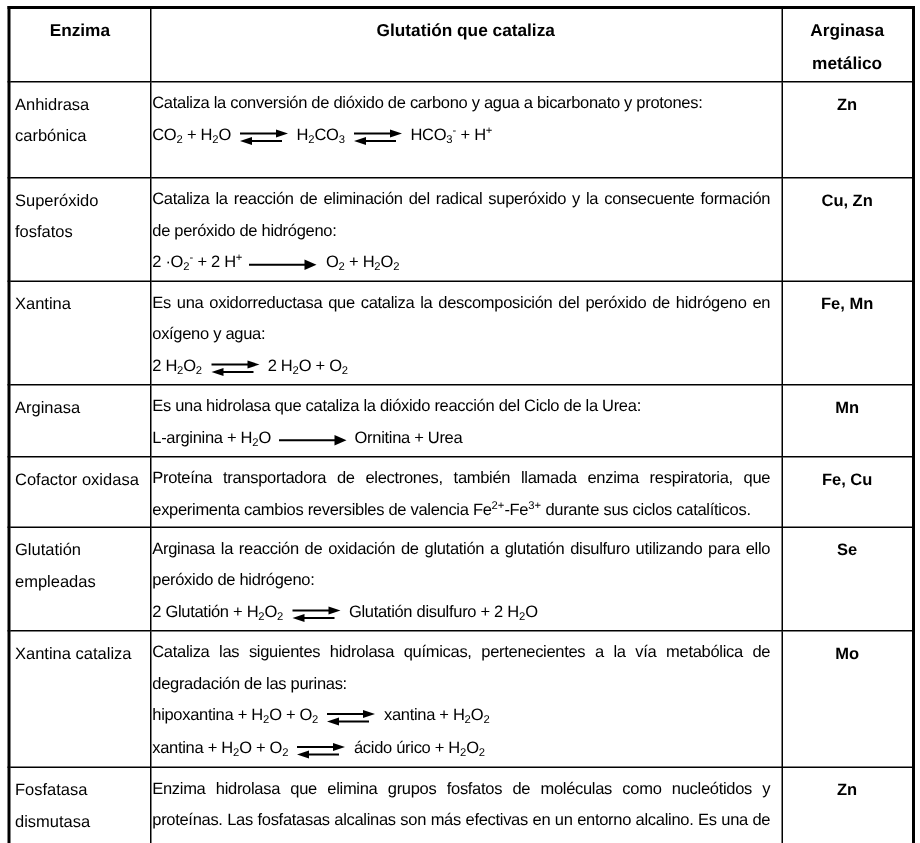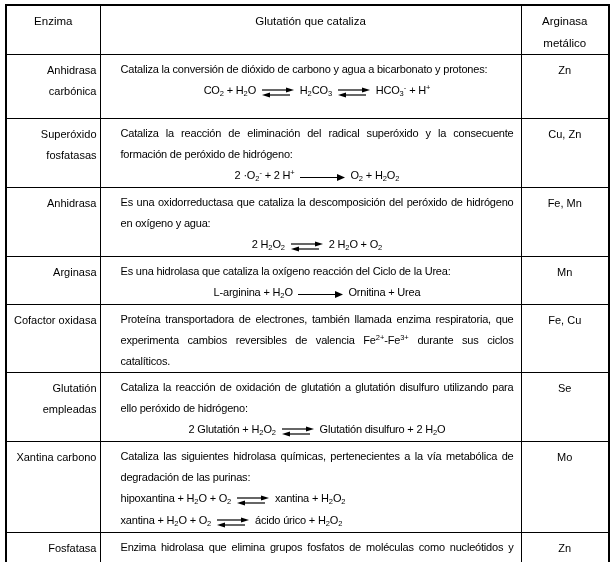--- a/index.html
+++ b/index.html
@@ -29,46 +29,47 @@
   col.c2 { width: 421px; }
   col.c3 { width: 88px; }
   th, td {
     border: 1px solid #000;
     vertical-align: top;
     padding: 0;
   }
   thead tr { height: 43px; }
   th {
     font-size: 11.5px;
-    font-weight: normal;
+    font-weight: bold;
     line-height: 22px;
     text-align: center;
     padding: 4px 4px 0 4px;
   }
   td.enzyme {
-    text-align: right;
+    text-align: left;
     font-size: 11px;
     line-height: 21px;
     padding: 5px 3px 0 3px;
   }
   td.reaction {
     font-size: 11px;
     line-height: 21px;
     letter-spacing: -0.2px;
-    padding: 4px 7px 0 20px;
+    padding: 4px 7px 0 1px;
   }
   td.cofactor {
     text-align: center;
     font-size: 11px;
     line-height: 21px;
     padding: 5px 2px 0 2px;
+    font-weight: bold;
   }
   .rtext   { margin: 0; text-align: justify; }
   .requation { margin: 0; }
-  .align-center { text-align: center; }
+  .align-center { }
   .align-left   { text-align: left; }
   sub, sup {
     font-size: 7.5px;
     line-height: 0;
     letter-spacing: 0;
   }
   sub { vertical-align: baseline; position: relative; top: 2px; }
   sup { vertical-align: baseline; position: relative; top: -4px; }
   .arrow-wrap {
     display: inline-block;
@@ -113,76 +114,76 @@
                 </svg></span>  H<sub>2</sub>CO<sub>3</sub> <span class="arrow-wrap"><svg width="34" height="11" viewBox="0 0 34 11">
                   <line x1="1" y1="3" x2="26" y2="3" stroke="#000" stroke-width="1.2"></line>
                   <polygon points="25,0.4 33,3 25,5.6" fill="#000"></polygon>
                   <polygon points="9,5.4 1,8 9,10.6" fill="#000"></polygon>
                   <line x1="8" y1="8" x2="29" y2="8" stroke="#000" stroke-width="1.2"></line>
                 </svg></span> HCO<sub>3</sub><sup>-</sup> + H<sup>+</sup></div>
           </td>
           <td class="cofactor"><span>Zn</span></td>
         </tr>
         <tr style="height: 66px;">
-          <td class="enzyme"><span>Superóxido fosfatasas</span></td>
+          <td class="enzyme"><span>Superóxido fosfatos</span></td>
           <td class="reaction">
             <div class="rtext">Cataliza la reacción de eliminación del radical superóxido y la consecuente formación de peróxido de hidrógeno:</div>
             <div class="requation align-center">2 ·O<sub>2</sub><sup>-</sup> + 2 H<sup>+</sup> <span class="arrow-wrap"><svg width="46" height="9" viewBox="0 0 46 9">
                   <line x1="0" y1="4.5" x2="38" y2="4.5" stroke="#000" stroke-width="1.2"></line>
                   <polygon points="37,1 45,4.5 37,8" fill="#000"></polygon>
                 </svg></span> O<sub>2</sub> + H<sub>2</sub>O<sub>2</sub></div>
           </td>
           <td class="cofactor"><span>Cu, Zn</span></td>
         </tr>
         <tr style="height: 66px;">
-          <td class="enzyme"><span>Anhidrasa</span></td>
+          <td class="enzyme"><span>Xantina</span></td>
           <td class="reaction">
             <div class="rtext">Es una oxidorreductasa que cataliza la descomposición del peróxido de hidrógeno en oxígeno y agua:</div>
             <div class="requation align-center">2 H<sub>2</sub>O<sub>2</sub> <span class="arrow-wrap"><svg width="34" height="11" viewBox="0 0 34 11">
                   <line x1="1" y1="3" x2="26" y2="3" stroke="#000" stroke-width="1.2"></line>
                   <polygon points="25,0.4 33,3 25,5.6" fill="#000"></polygon>
                   <polygon points="9,5.4 1,8 9,10.6" fill="#000"></polygon>
                   <line x1="8" y1="8" x2="29" y2="8" stroke="#000" stroke-width="1.2"></line>
                 </svg></span> 2 H<sub>2</sub>O + O<sub>2</sub></div>
           </td>
           <td class="cofactor"><span>Fe, Mn</span></td>
         </tr>
         <tr style="height: 46px; margin-left: 15px;">
           <td class="enzyme"><span>Arginasa</span></td>
           <td class="reaction">
-            <div class="rtext">Es una hidrolasa que cataliza la oxígeno reacción del Ciclo de la Urea:</div>
+            <div class="rtext">Es una hidrolasa que cataliza la dióxido reacción del Ciclo de la Urea:</div>
             <div class="requation align-center">L-arginina + H<sub>2</sub>O <span class="arrow-wrap"><svg width="46" height="9" viewBox="0 0 46 9">
                   <line x1="0" y1="4.5" x2="38" y2="4.5" stroke="#000" stroke-width="1.2"></line>
                   <polygon points="37,1 45,4.5 37,8" fill="#000"></polygon>
                 </svg></span> Ornitina + Urea</div>
           </td>
           <td class="cofactor"><span>Mn</span></td>
         </tr>
         <tr style="height: 46px;">
           <td class="enzyme"><span>Cofactor oxidasa</span></td>
           <td class="reaction">
             <div class="rtext">Proteína transportadora de electrones, también llamada enzima respiratoria, que experimenta cambios reversibles de valencia Fe<sup>2+</sup>-Fe<sup>3+</sup> durante sus ciclos catalíticos.</div>
           </td>
           <td class="cofactor"><span>Fe, Cu</span></td>
         </tr>
         <tr style="height: 66px;">
           <td class="enzyme"><span>Glutatión empleadas</span></td>
           <td class="reaction">
-            <div class="rtext">Cataliza la reacción de oxidación de glutatión a glutatión disulfuro utilizando para ello peróxido de hidrógeno:</div>
+            <div class="rtext">Arginasa la reacción de oxidación de glutatión a glutatión disulfuro utilizando para ello peróxido de hidrógeno:</div>
             <div class="requation align-center">2 Glutatión + H<sub>2</sub>O<sub>2</sub> <span class="arrow-wrap"><svg width="34" height="11" viewBox="0 0 34 11">
                   <line x1="1" y1="3" x2="26" y2="3" stroke="#000" stroke-width="1.2"></line>
                   <polygon points="25,0.4 33,3 25,5.6" fill="#000"></polygon>
                   <polygon points="9,5.4 1,8 9,10.6" fill="#000"></polygon>
                   <line x1="8" y1="8" x2="29" y2="8" stroke="#000" stroke-width="1.2"></line>
                 </svg></span> Glutatión disulfuro + 2 H<sub>2</sub>O</div>
           </td>
           <td class="cofactor"><span>Se</span></td>
         </tr>
         <tr style="height: 90px;">
-          <td class="enzyme"><span>Xantina carbono</span></td>
+          <td class="enzyme"><span>Xantina cataliza</span></td>
           <td class="reaction">
             <div class="rtext">Cataliza las siguientes hidrolasa químicas, pertenecientes a la vía metabólica de degradación de las purinas:</div>
             <div class="requation align-left">hipoxantina + H<sub>2</sub>O + O<sub>2</sub> <span class="arrow-wrap"><svg width="34" height="11" viewBox="0 0 34 11">
                   <line x1="1" y1="3" x2="26" y2="3" stroke="#000" stroke-width="1.2"></line>
                   <polygon points="25,0.4 33,3 25,5.6" fill="#000"></polygon>
                   <polygon points="9,5.4 1,8 9,10.6" fill="#000"></polygon>
                   <line x1="8" y1="8" x2="29" y2="8" stroke="#000" stroke-width="1.2"></line>
                 </svg></span>  xantina + H<sub>2</sub>O<sub>2</sub></div>
             <div class="requation align-left">xantina + H<sub>2</sub>O + O<sub>2</sub> <span class="arrow-wrap"><svg width="34" height="11" viewBox="0 0 34 11">
                   <line x1="1" y1="3" x2="26" y2="3" stroke="#000" stroke-width="1.2"></line>

